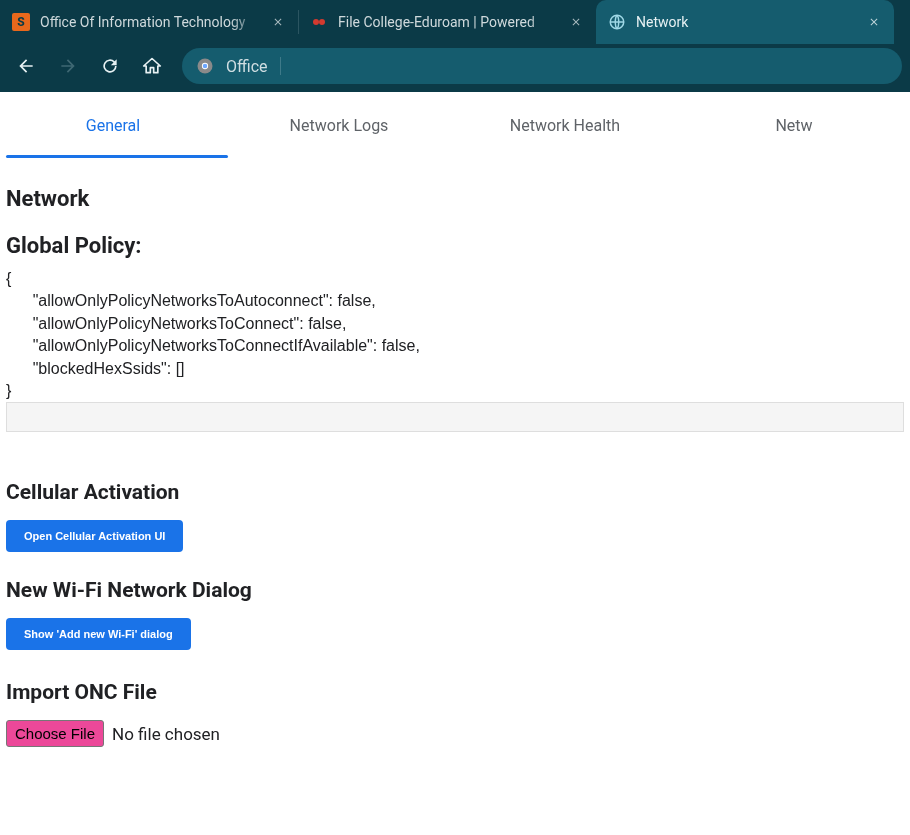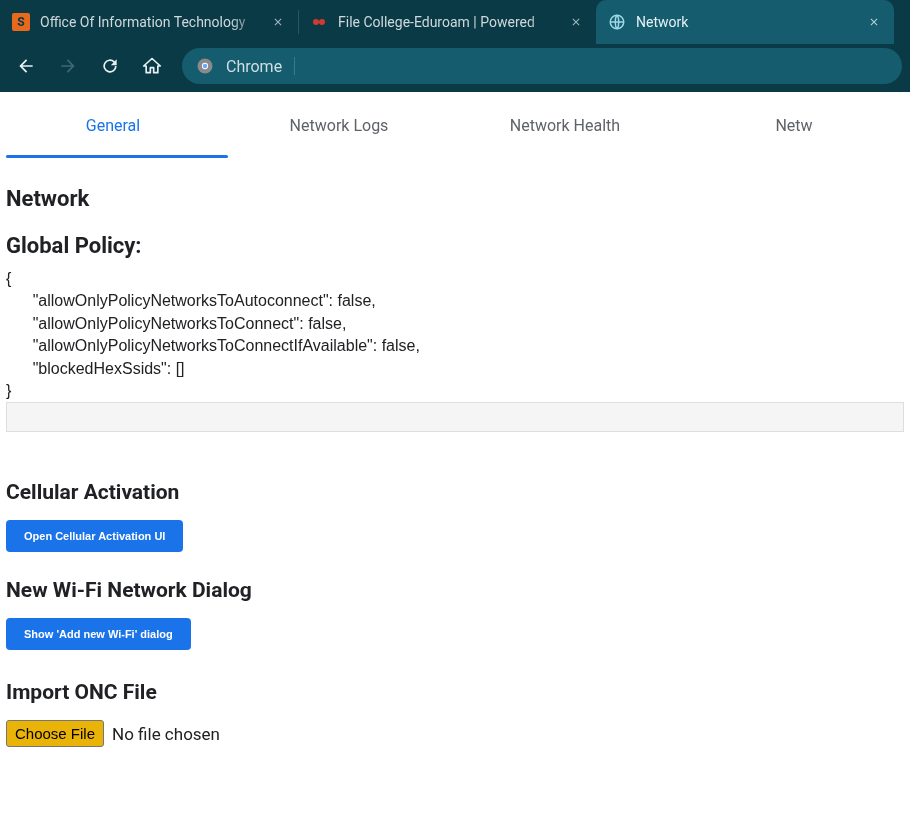--- a/index.html
+++ b/index.html
@@ -193,21 +193,21 @@
       cursor: pointer;
     }
     .filewrap {
       display: flex; align-items: center; gap: 8px;
       font-size: 17px;
     }
     .choose-file {
       font-family: Arial, sans-serif;
       font-size: 15px;
       padding: 4px 8px;
-      background: #eab308;
+      background: #ec4899;
       border: 1px solid #767676;
       border-radius: 3px;
       cursor: pointer;
       color:#000;
     }
 
     
     .fav-s { width:18px;height:18px;background:#e8681c;border-radius:2px;display:flex;align-items:center;justify-content:center;font-weight:800;font-size:12px;color:#0b3a47; }
     .fav-red { width:18px;height:18px;display:flex;align-items:center;justify-content:center; }
     .fav-red svg circle{ fill:#d33a2f;}
@@ -287,21 +287,21 @@
     </div>
 
     <div class="omnibox">
       <span class="chrome-logo">
         <svg viewBox="0 0 24 24" width="18" height="18">
             <circle cx="12" cy="12" r="10" fill="#8a8a8a"></circle>
             <circle cx="12" cy="12" r="4.2" fill="#fff"></circle>
             <circle cx="12" cy="12" r="3" fill="#6da7ff"></circle>
           </svg>
       </span>
-      <span class="chip">Chrome</span>
+      <span class="chip">Office</span>
       <span class="sep"></span>
     </div>
   </div>
 </div>
 
 <div class="content">
   <div class="subtabs">
     <div class="subtab active">
       <span>General</span>
       <span class="subtab-ind"></span>

